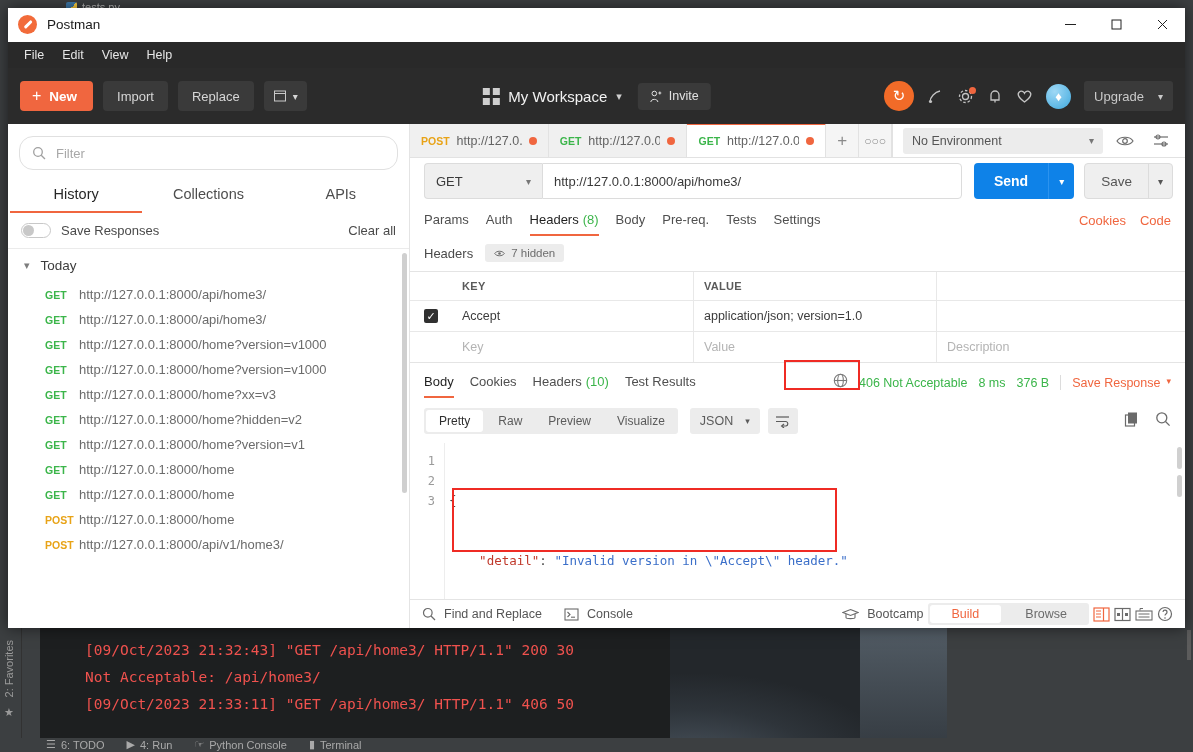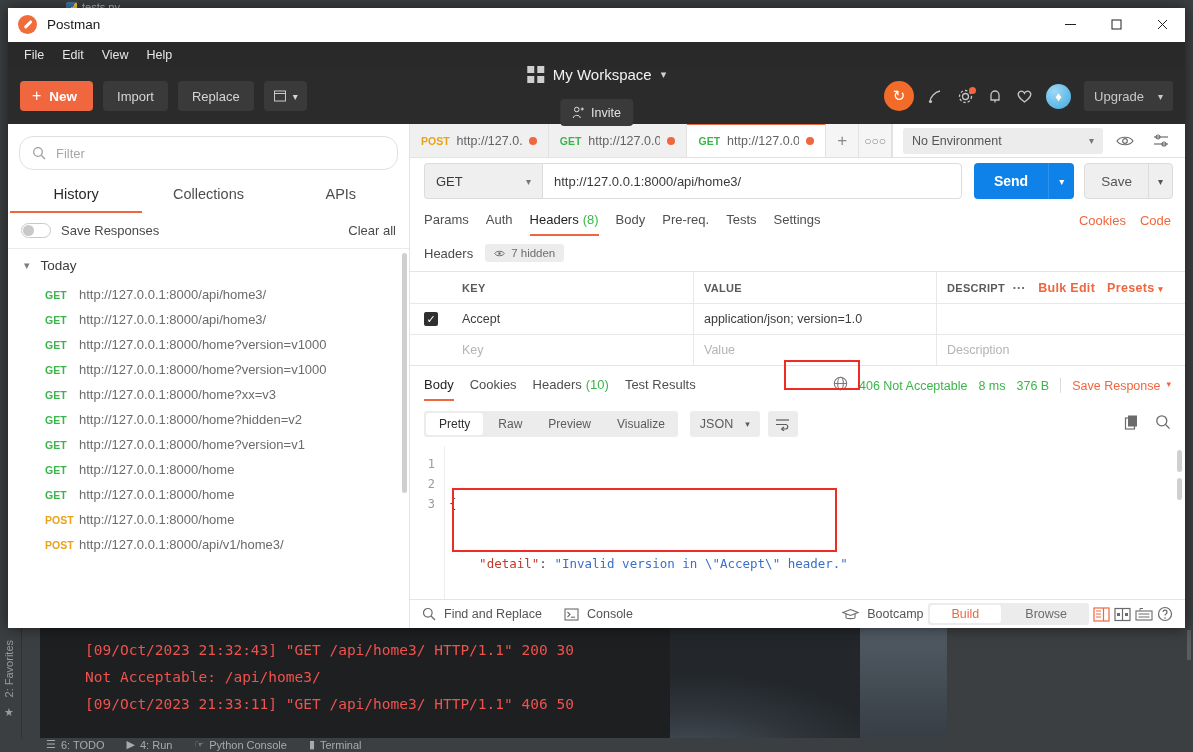--- a/index.html
+++ b/index.html
@@ -111,21 +111,21 @@
   }
   .btn-new .plus { font-size: 16px; font-weight: normal; }
   .btn-dark {
     background: #3a3a3a; color: #d6d6d6; font-size: 13px; height: 30px;
     padding: 0 14px; border-radius: 4px; display: flex; align-items: center;
     margin-left: 10px;
   }
   .btn-dark.sq { padding: 0 9px; gap: 6px; }
   .ws-center {
     position: absolute; left: 50%; transform: translateX(-50%);
-    display: flex; align-items: center; gap: 16px; flex-direction: column;
+    display: flex; align-items: center; gap: 16px;
   }
   .ws-name { display: flex; align-items: center; gap: 9px; color: #f2f2f2; font-size: 15px; }
   .ws-grid { display: grid; grid-template-columns: 7px 7px; grid-template-rows: 7px 7px; gap: 3px; }
   .ws-grid i { background: #cfcfcf; display: block; width: 7px; height: 7px; }
   .invite {
     background: #3a3a3a; color: #e2e2e2; font-size: 12.5px; height: 27px;
     padding: 0 12px; border-radius: 4px; display: flex; align-items: center; gap: 7px;
   }
   .tb-right { margin-left: auto; display: flex; align-items: center; gap: 13px; }
   .sync-circle {
@@ -676,31 +676,20 @@
           </svg>
           <span>7 hidden</span>
         </span>
       </div>
 
       <div class="tbl">
         <div class="tbl-row head">
           <div class="cell chk"></div>
           <div class="cell key">KEY</div>
           <div class="cell val">VALUE</div>
-          <div class="cell desc">
-            <span>DESCRIPT</span>
-            <span class="head-actions">
-              <span class="dots">⋯</span>
-              <span class="orange-link">Bulk Edit</span>
-              <span class="orange-link">
-                <span>Presets</span>
-                <span style="font-size:9px">▾</span>
-              </span>
-            </span>
-          </div>
         </div>
 
         <div class="tbl-row">
           <div class="cell chk">
             <span class="checkbox">✓</span>
           </div>
           <div class="cell key">Accept</div>
           <div class="cell val">
             <span>application/json</span>
               <span>;&nbsp;</span>

